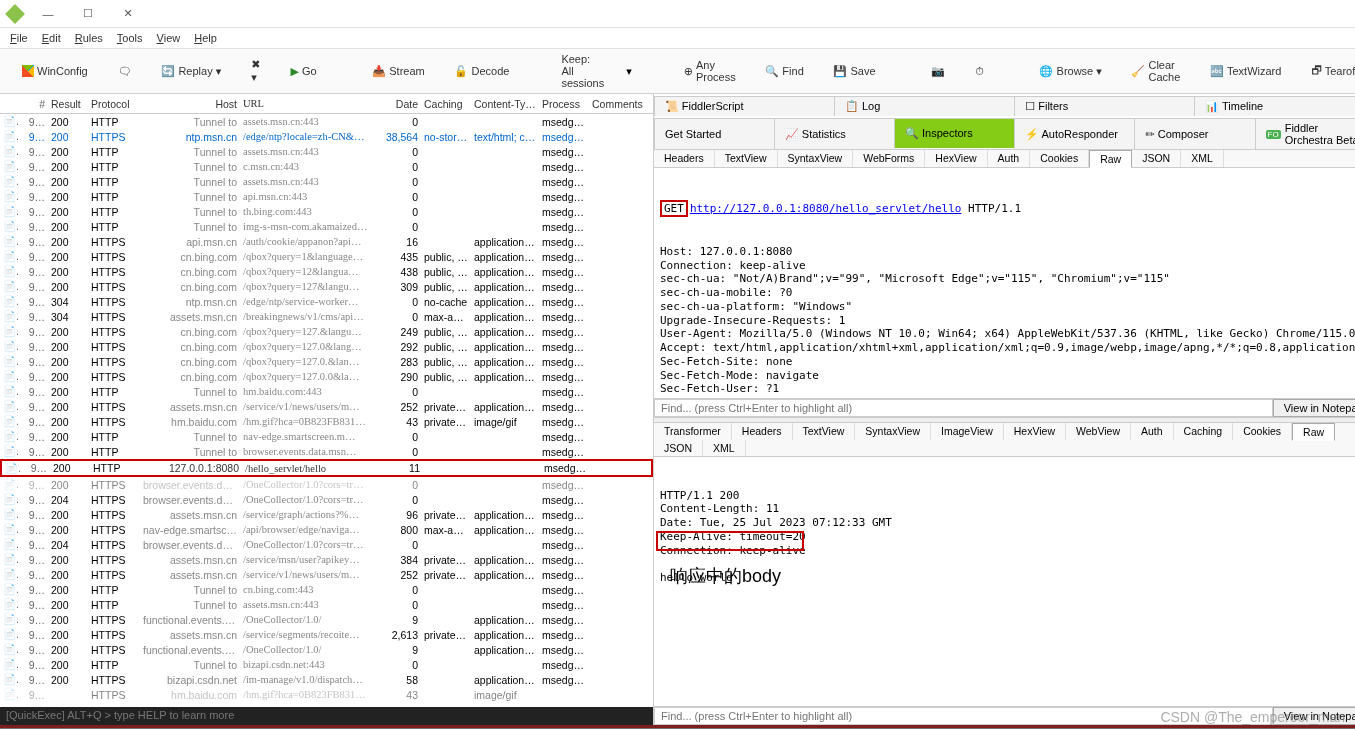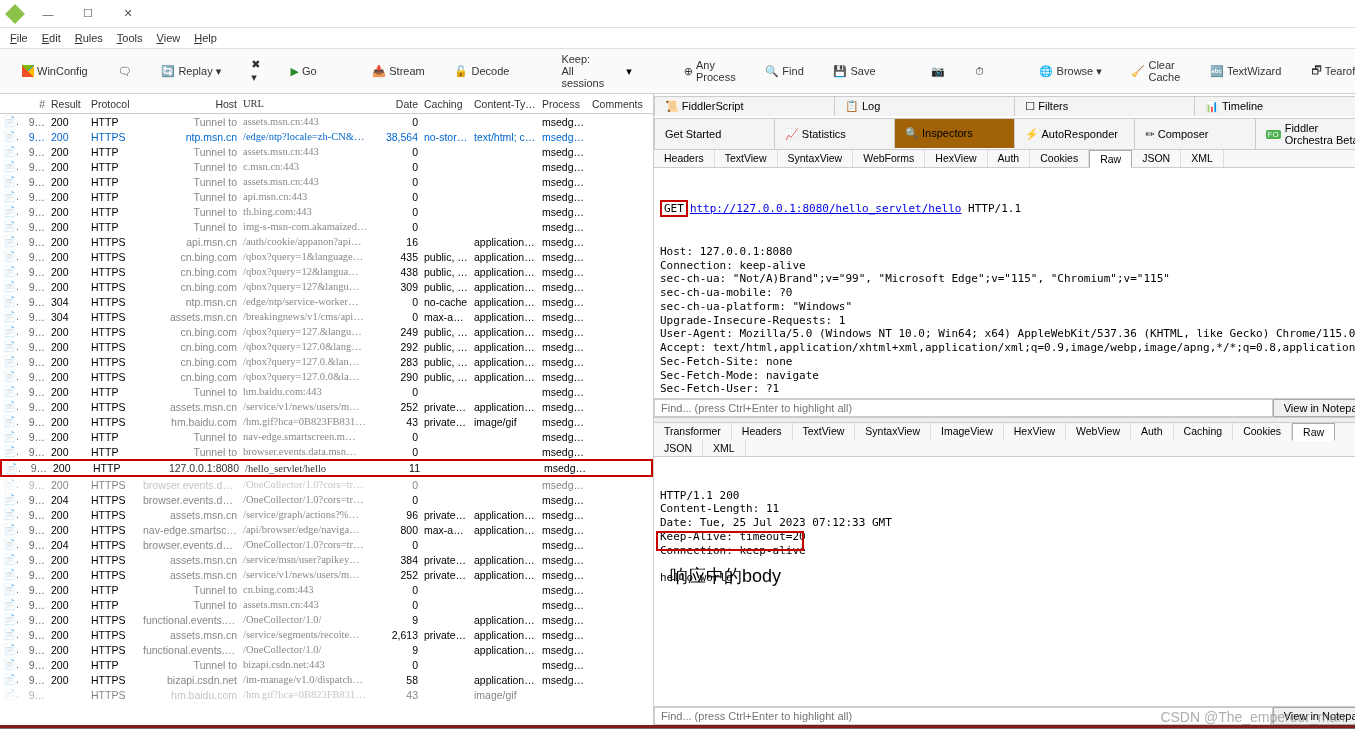--- a/index.html
+++ b/index.html
@@ -36,21 +36,21 @@
   .c-comm { width: 60px; }
   .grid { flex: 1; overflow: hidden; }
   .row .c-host, .row .c-url { color: #888; }
   .row.hl { border: 2px solid #c80000; height: 18px; }
   .row.hl .c-host, .row.hl .c-url { color: #333; }
   .row.faded { opacity: 0.5; }
   .row.blue .c-res, .row.blue .c-proto, .row.blue .c-host, .row.blue .c-url, .row.blue .c-body, .row.blue .c-cache, .row.blue .c-ctype, .row.blue .c-proc, .row.blue .c-num { color: #0066cc; }
   .exec { background: #222; color: #777; padding: 2px 6px; height: 18px; }
   .tabs { display: flex; flex-wrap: wrap; border-bottom: 1px solid #ccc; background: #fff; }
   .tab { padding: 3px 10px; border: 1px solid #ccc; border-bottom: none; margin-right: -1px; margin-top: 2px; font-size: 11px; cursor: pointer; background: #f4f4f4; display:flex; align-items:center; gap:4px;}
-  .tab.active { background: #a16207; border-bottom: 1px solid #fff; position: relative; z-index: 1; }
+  .tab.active { background: #84cc16; border-bottom: 1px solid #fff; position: relative; z-index: 1; }
   .subtabs { display: flex; border-bottom: 1px solid #ccc; background: #f8f8f8; font-size: 10.5px; }
   .subtab { padding: 2px 10px; border-right: 1px solid #ddd; cursor: pointer; }
   .subtab.active { background: #fff; border: 1px solid #aaa; border-bottom: 1px solid #fff; margin-bottom: -1px; }
   .raw { font-family: Consolas, monospace; font-size: 11px; padding: 4px 6px; white-space: pre; overflow: hidden; color: #000; line-height: 1.25;}
   .raw a { color: #0000ee; text-decoration: underline; }
   .getbox { border: 2px solid #c80000; padding: 0 2px; display: inline-block; margin-right: 2px; }
   .findbar { display: flex; border-top: 1px solid #ccc; }
   .findbar input { flex: 1; border: 1px solid #ccc; padding: 2px 6px; color: #888; font-size: 11px;}
   .findbar button { border: 1px solid #aaa; background: #f0f0f0; padding: 2px 10px; font-size: 11px;}
   .split { height: 6px; background: #eee; border-top: 1px solid #ccc; border-bottom: 1px solid #ccc; }
@@ -633,20 +633,21 @@
           <div class="c-proto">HTTPS</div>
           <div class="c-host">hm.baidu.com</div>
           <div class="c-url">/hm.gif?hca=0B823FB831…</div>
           <div class="c-body">43</div>
           <div class="c-cache"></div>
           <div class="c-ctype">image/gif</div>
           <div class="c-proc"></div>
           <div class="c-comm"></div>
         </div>
       </div>
+    <div class="exec">[QuickExec] ALT+Q &gt; type HELP to learn more</div>
   </div>
 
   <div class="right">
     <div class="tabs" id="toptabs">
         <span class="tab" style="flex: 1 1 22%;">📜 FiddlerScript</span>
         <span class="tab" style="flex: 1 1 22%;">📋 Log</span>
         <span class="tab" style="flex: 1 1 22%;">☐ Filters</span>
         <span class="tab" style="flex: 1 1 22%;">📊 Timeline</span>
         <span class="tab" style="flex: 1 1 14%;"> Get Started</span>
         <span class="tab" style="flex: 1 1 14%;">📈 Statistics</span>

